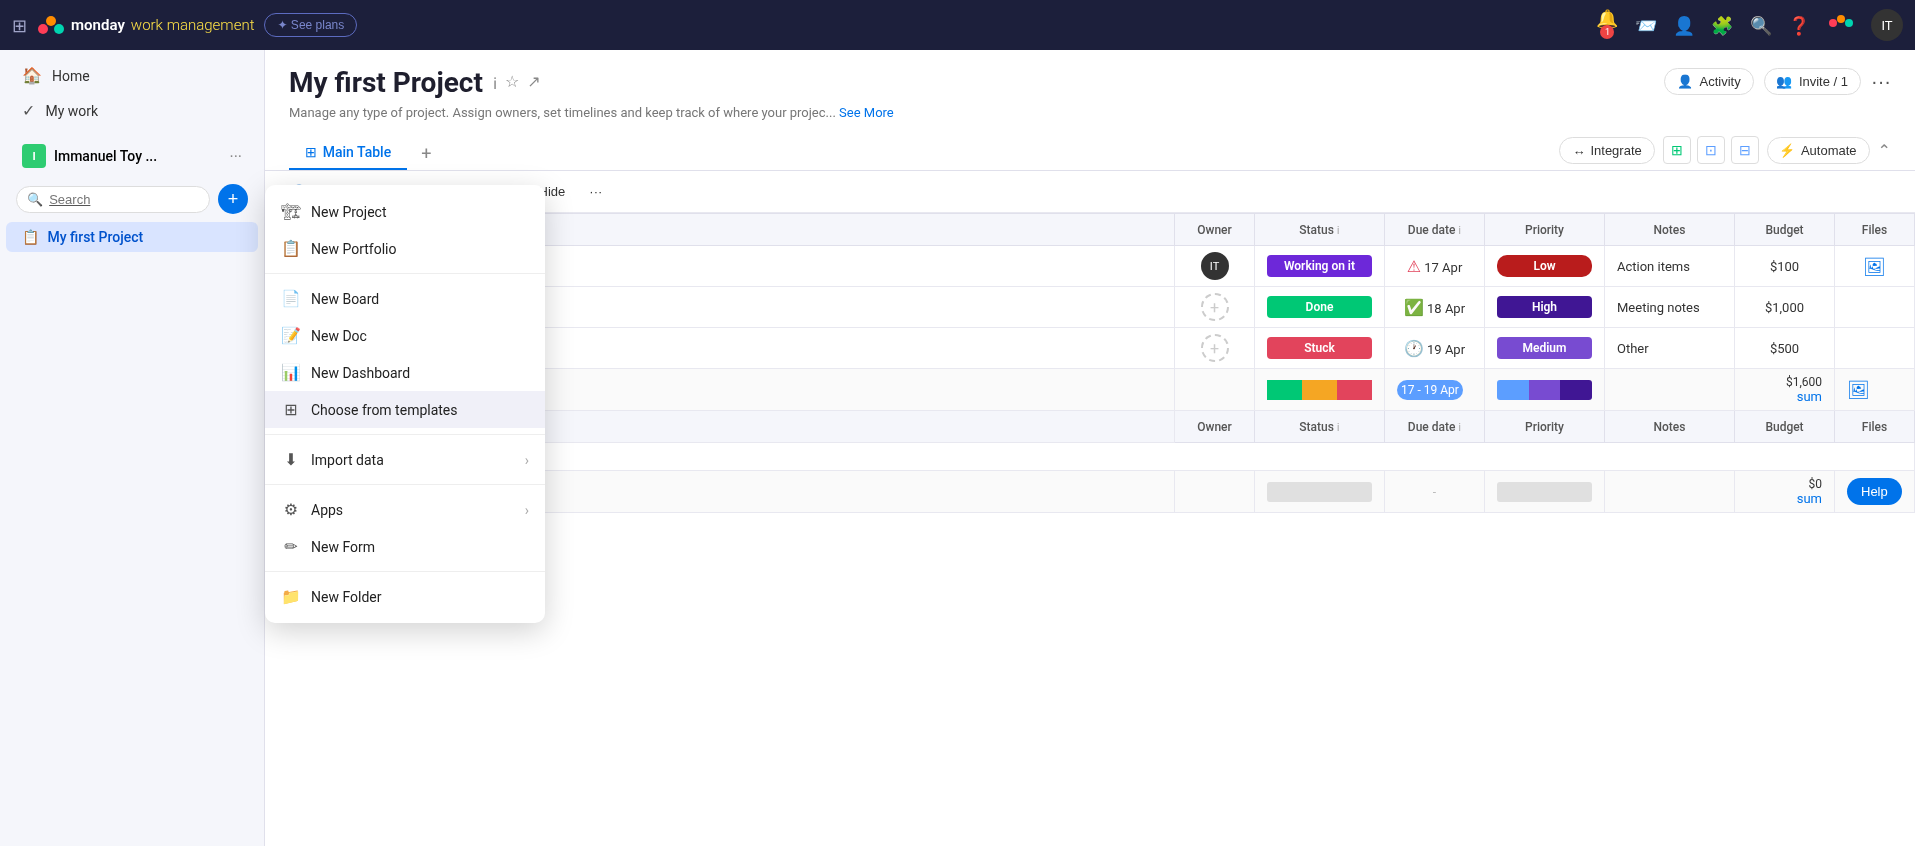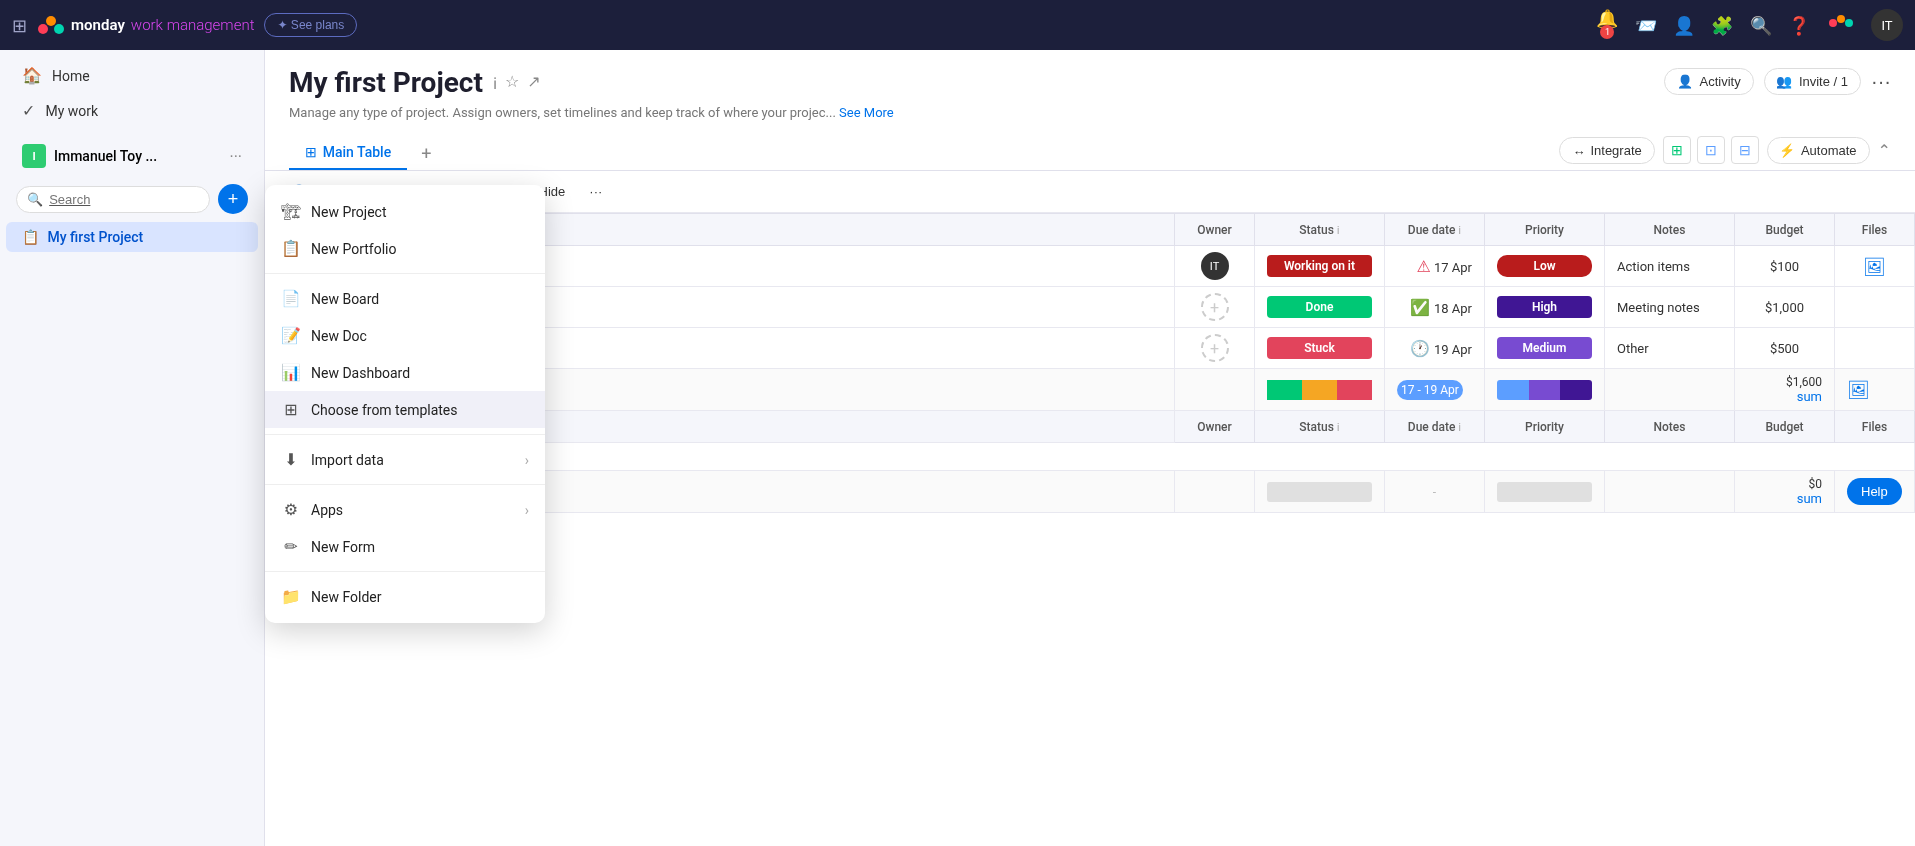--- a/index.html
+++ b/index.html
@@ -222,21 +222,21 @@
       white-space: nowrap;
     }
     .board-table td {
       border: 1px solid #e8e8f0;
       padding: 6px 12px;
       font-size: 13px; color: #333;
     }
     .col-item { min-width: 200px; }
     .col-owner { width: 80px; text-align: center; }
     .col-status { width: 130px; text-align: center; }
-    .col-date { width: 100px; text-align: right; }
+    .col-date { width: 100px; text-align: center; }
     .col-priority { width: 120px; text-align: center; }
     .col-notes { width: 130px; }
     .col-budget { width: 100px; text-align: center; }
     .col-files { width: 80px; text-align: center; }
 
     .status-badge {
       border-radius: 4px;
       padding: 4px 12px;
       color: white;
       font-size: 12px;
@@ -248,21 +248,21 @@
     .priority-badge {
       border-radius: 4px;
       padding: 4px 8px;
       color: white;
       font-size: 12px;
       font-weight: 600;
       display: inline-block;
       width: 100%;
       text-align: center;
     }
-    .status-working { background: #b91c1c; }
+    .status-working { background: #6d28d9; }
     .status-done { background: #00c875; }
     .status-stuck { background: #e2445c; }
     .priority-low { background: #b91c1c; border-radius: 10px; }
     .priority-high { background: #401694; }
     .priority-medium { background: #784bd1; }
 
     .owner-avatar {
       width: 28px; height: 28px;
       border-radius: 50%; background: #333;
       display: inline-flex; align-items: center; justify-content: center;
@@ -340,21 +340,21 @@
 
 <div class="top-nav">
   <span class="top-nav-grid-icon">⊞</span>
   <div class="top-nav-logo">
     <svg class="logo-icon" viewBox="0 0 28 28">
       <circle cx="6" cy="18" r="5" fill="#ff3d57"></circle>
       <circle cx="14" cy="10" r="5" fill="#ff8c00"></circle>
       <circle cx="22" cy="18" r="5" fill="#00d4b0"></circle>
     </svg>
     <span>monday</span>
-    <span style="color:#d946ef; font-weight:300;">work management</span>
+    <span style="color:#fde047; font-weight:300;">work management</span>
   </div>
   <button class="see-plans-btn">✦ See plans</button>
   <div class="top-nav-spacer"></div>
   <div class="top-nav-icons">
     <span>🔔
       <span class="notif-badge">1</span>
     </span>
     <span>📨</span>
     <span>👤</span>
     <span>🧩</span>

